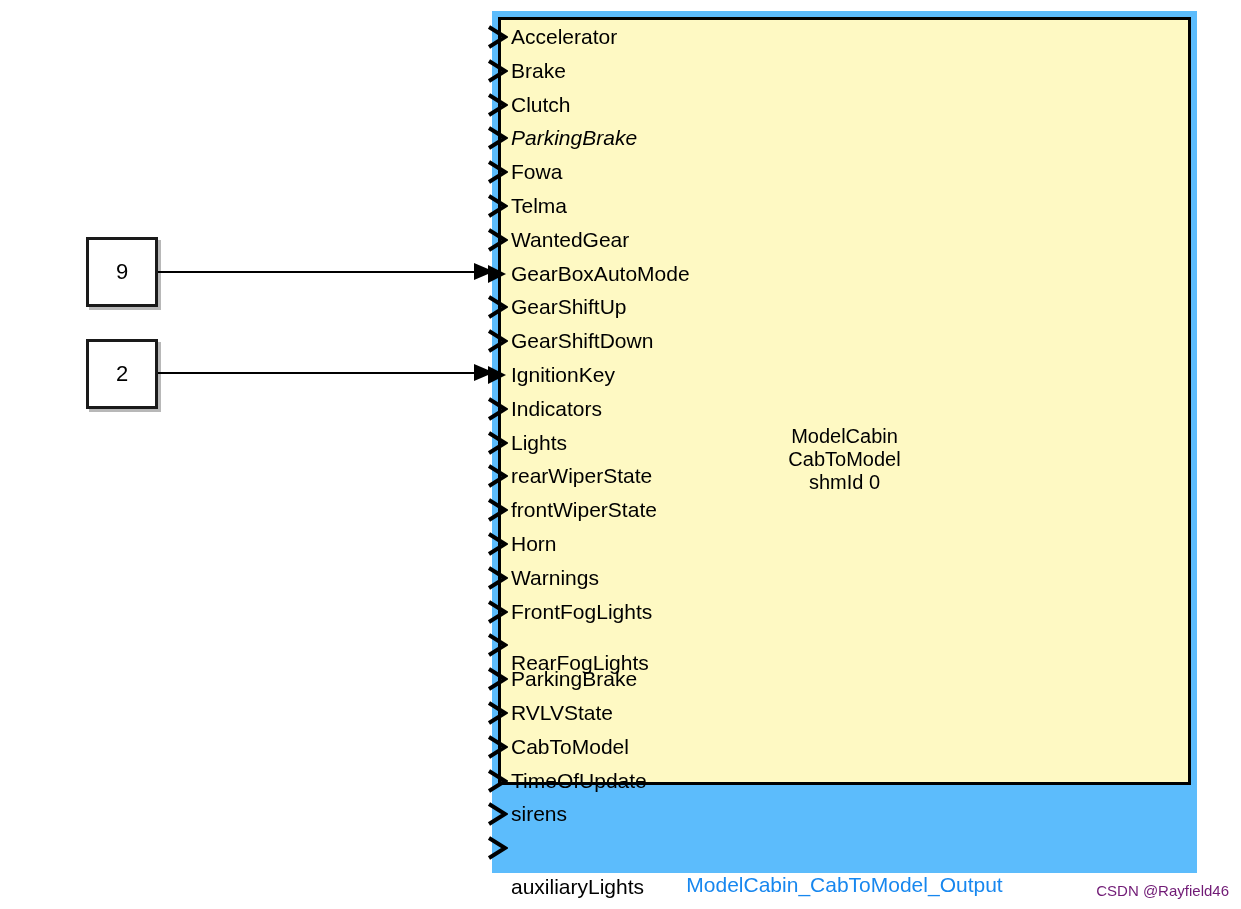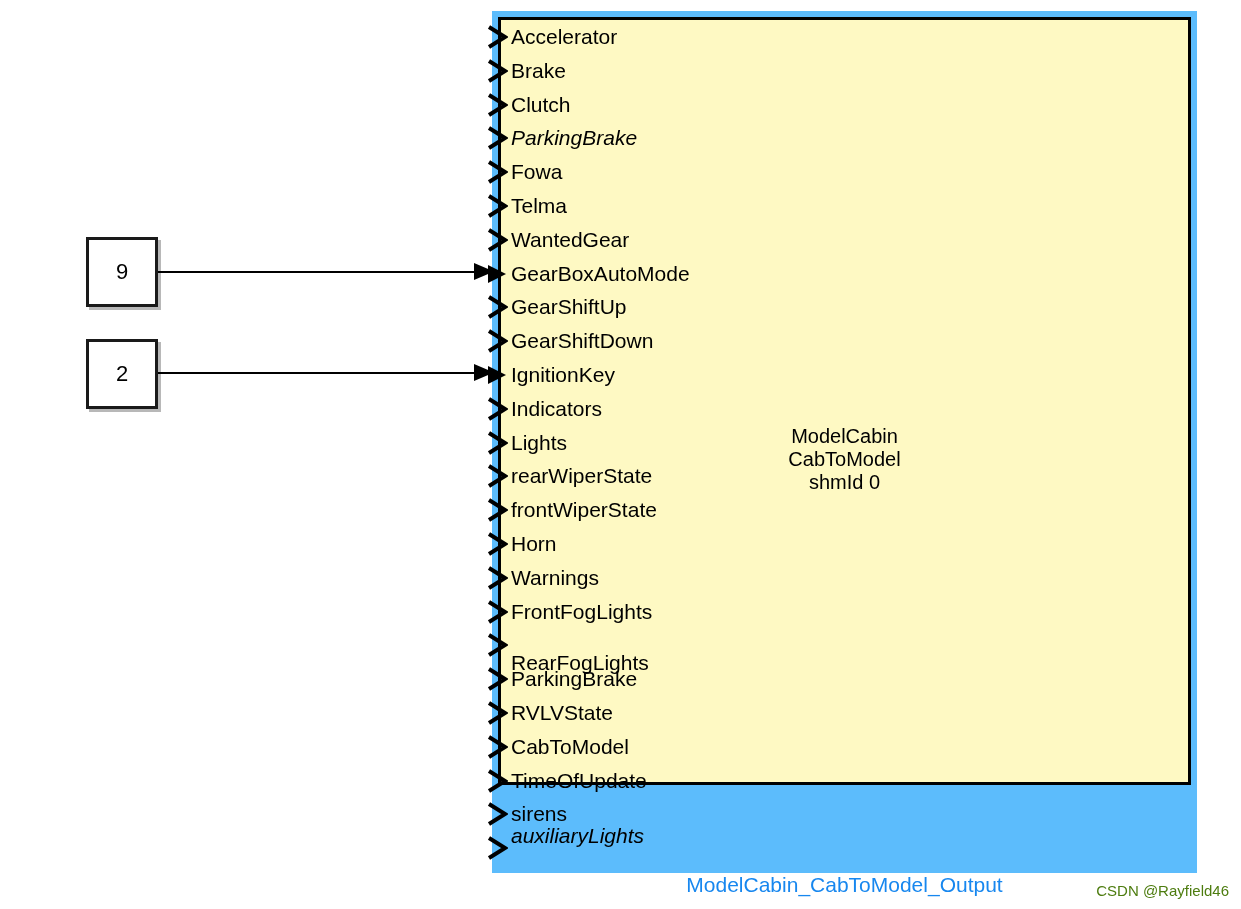--- a/index.html
+++ b/index.html
@@ -109,21 +109,21 @@
     color: #1787ef;
     white-space: nowrap;
   }
 
   
   .watermark {
     position: absolute;
     right: 12px;
     bottom: 10px;
     font-size: 15px;
-    color: #4d7c0f;
+    color: #701a75;
     white-space: nowrap;
     margin-left: 13px;
   }
 </style>
 </head>
 <body>
 
 <div id="canvas">
 
   <div class="block-highlight"></div>
@@ -227,21 +227,21 @@
         <polyline points="3,4 19,14 3,24" fill="none" stroke="#000000" stroke-width="4" stroke-linecap="butt" stroke-linejoin="miter"></polyline>
       </svg>
       <div class="port-label" style="top: 766.6px;">TimeOfUpdate</div>
       <svg class="port-arrow" width="22" height="28" style="top: 800.4px;">
         <polyline points="3,4 19,14 3,24" fill="none" stroke="#000000" stroke-width="4" stroke-linecap="butt" stroke-linejoin="miter"></polyline>
       </svg>
       <div class="port-label" style="top: 800.4px;">sirens</div>
       <svg class="port-arrow" width="22" height="28" style="top: 834.2px;">
         <polyline points="3,4 19,14 3,24" fill="none" stroke="#000000" stroke-width="4" stroke-linecap="butt" stroke-linejoin="miter"></polyline>
       </svg>
-      <div class="port-label" style="top: 822px; font-style: italic;">auxiliaryLights</div>
+      <div class="port-label" style="top: 873px;">auxiliaryLights</div>
     </div>
 
   <div class="signal-line" style="left:157px; top:271px; width:331px;"></div>
   <svg class="wire-arrow" style="position:absolute; left:474px; top:258px;" width="28" height="28">
     <polygon points="0,5 20,13.5 0,22" fill="#000000"></polygon>
   </svg>
 
   <div class="signal-line" style="left:157px; top:372px; width:331px;"></div>
   <svg class="wire-arrow" style="position:absolute; left:474px; top:359px;" width="28" height="28">
     <polygon points="0,5 20,13.5 0,22" fill="#000000"></polygon>

